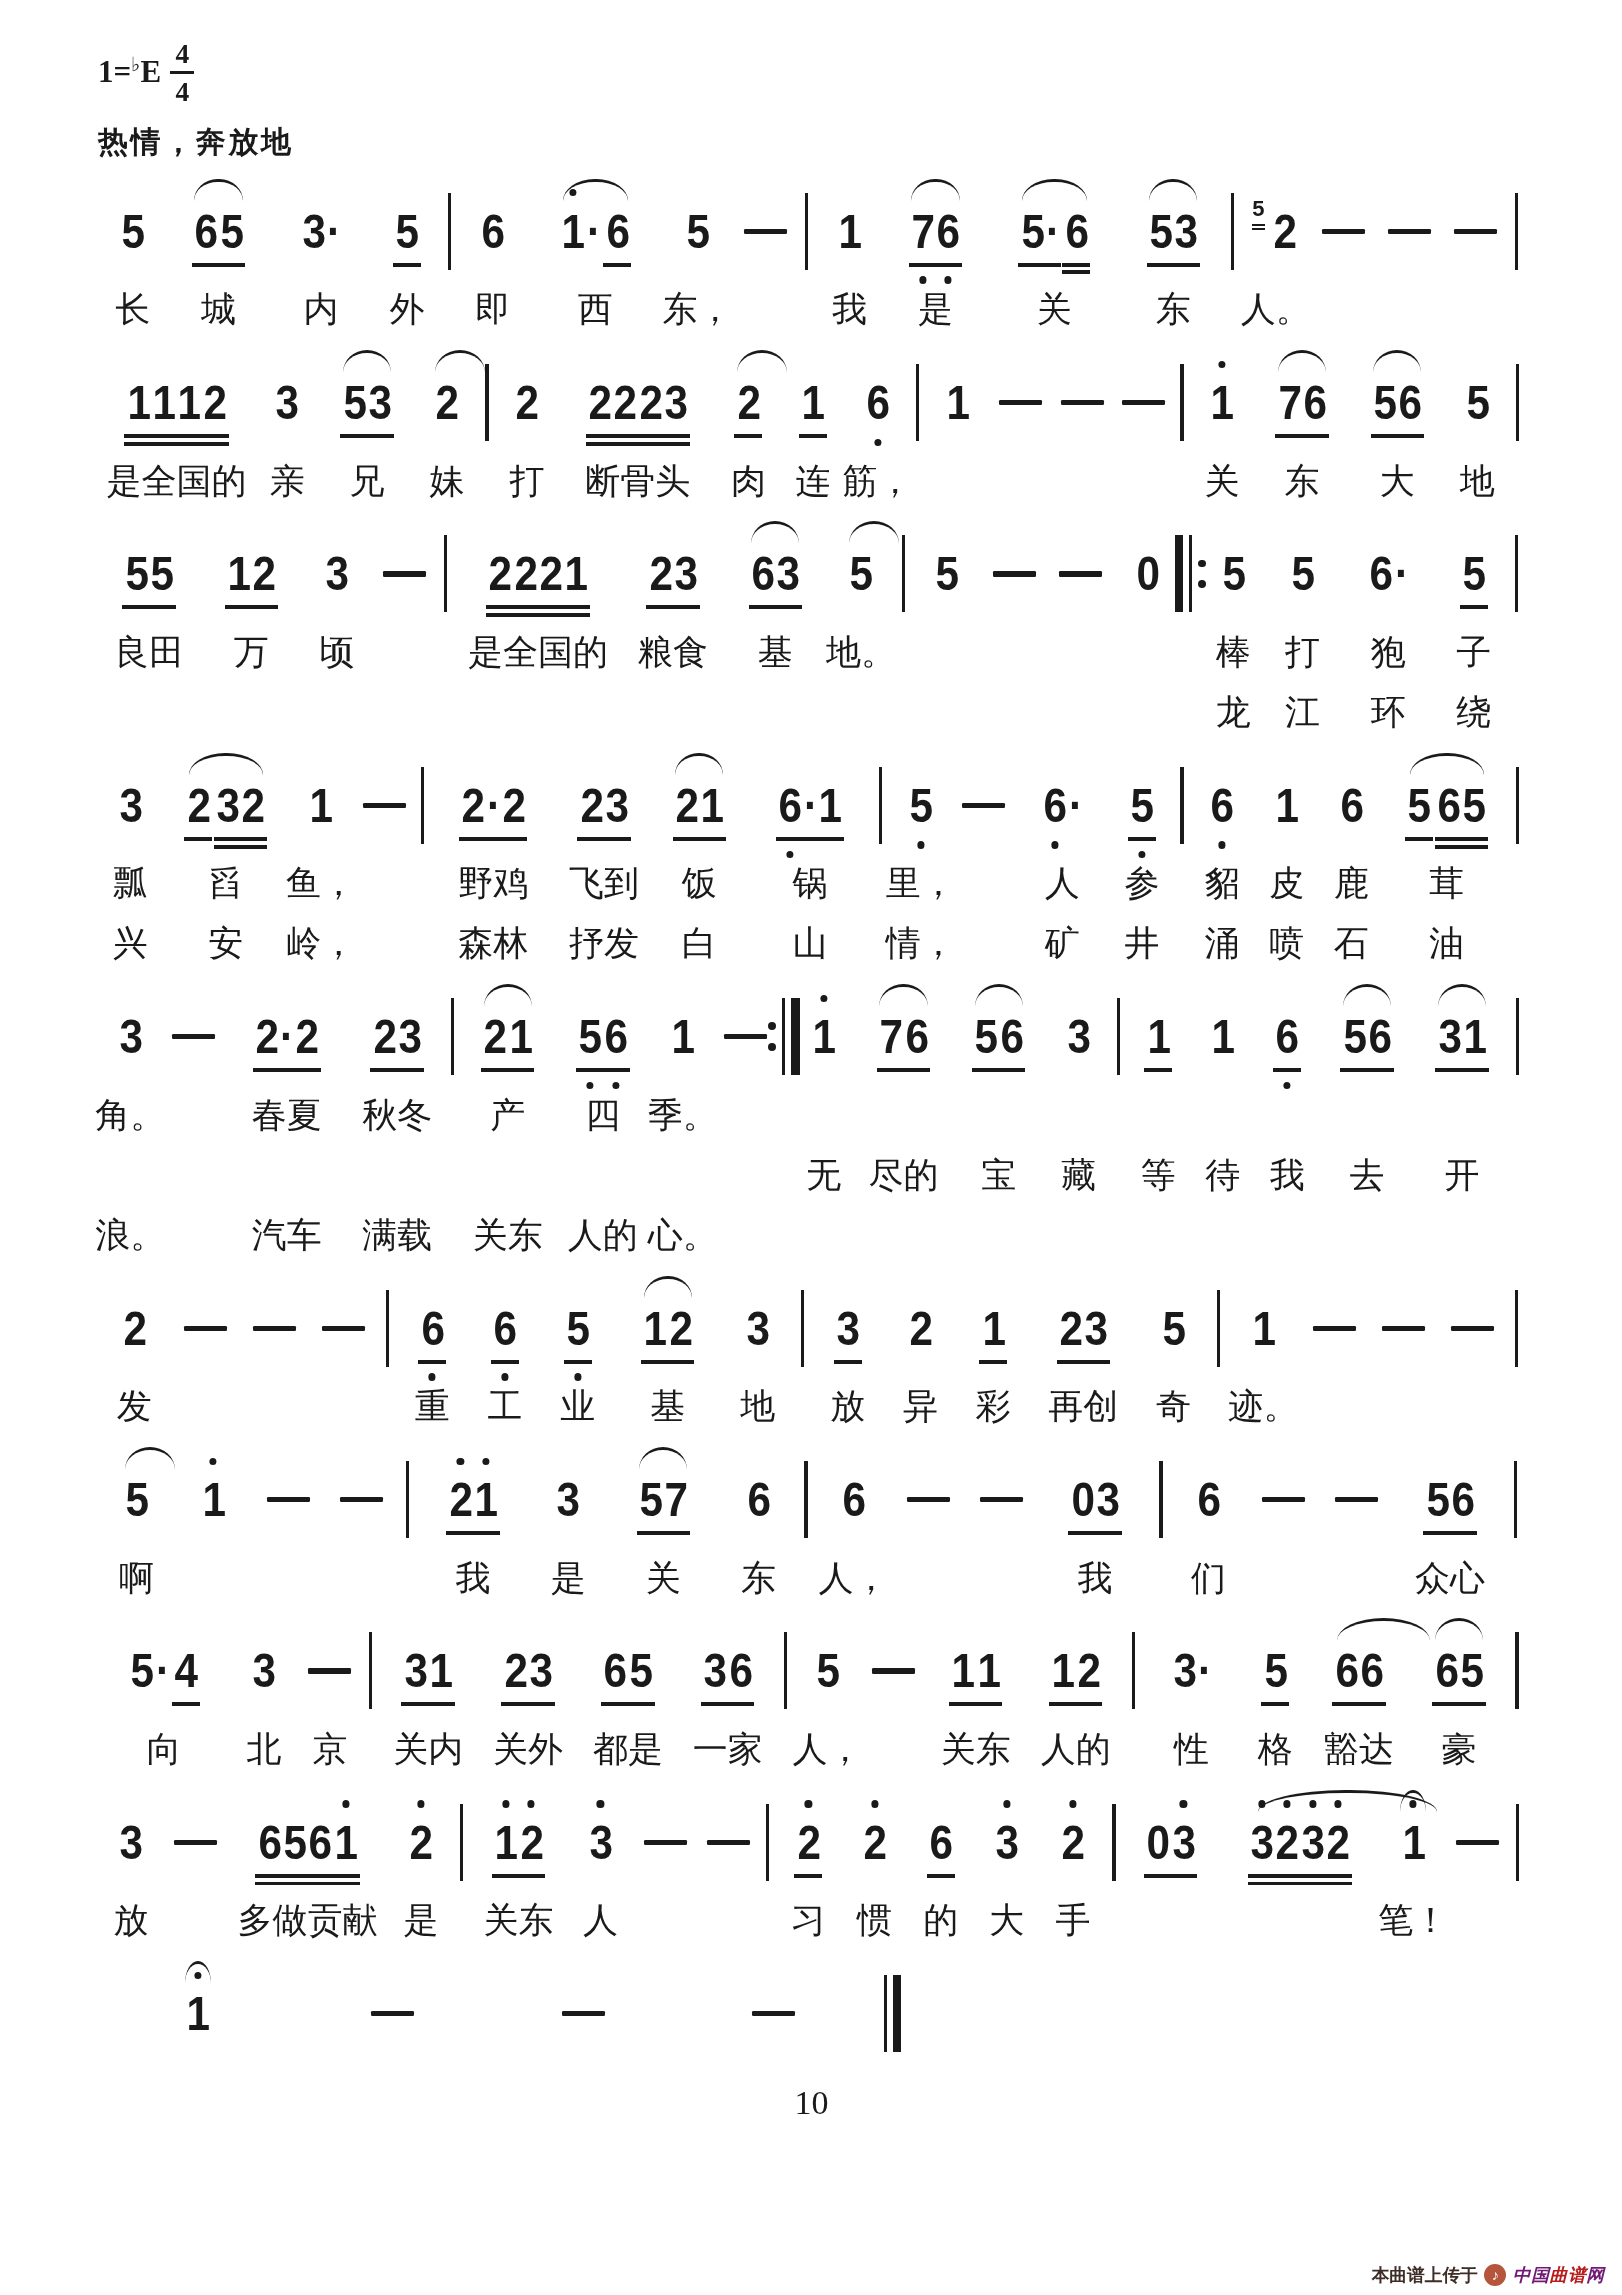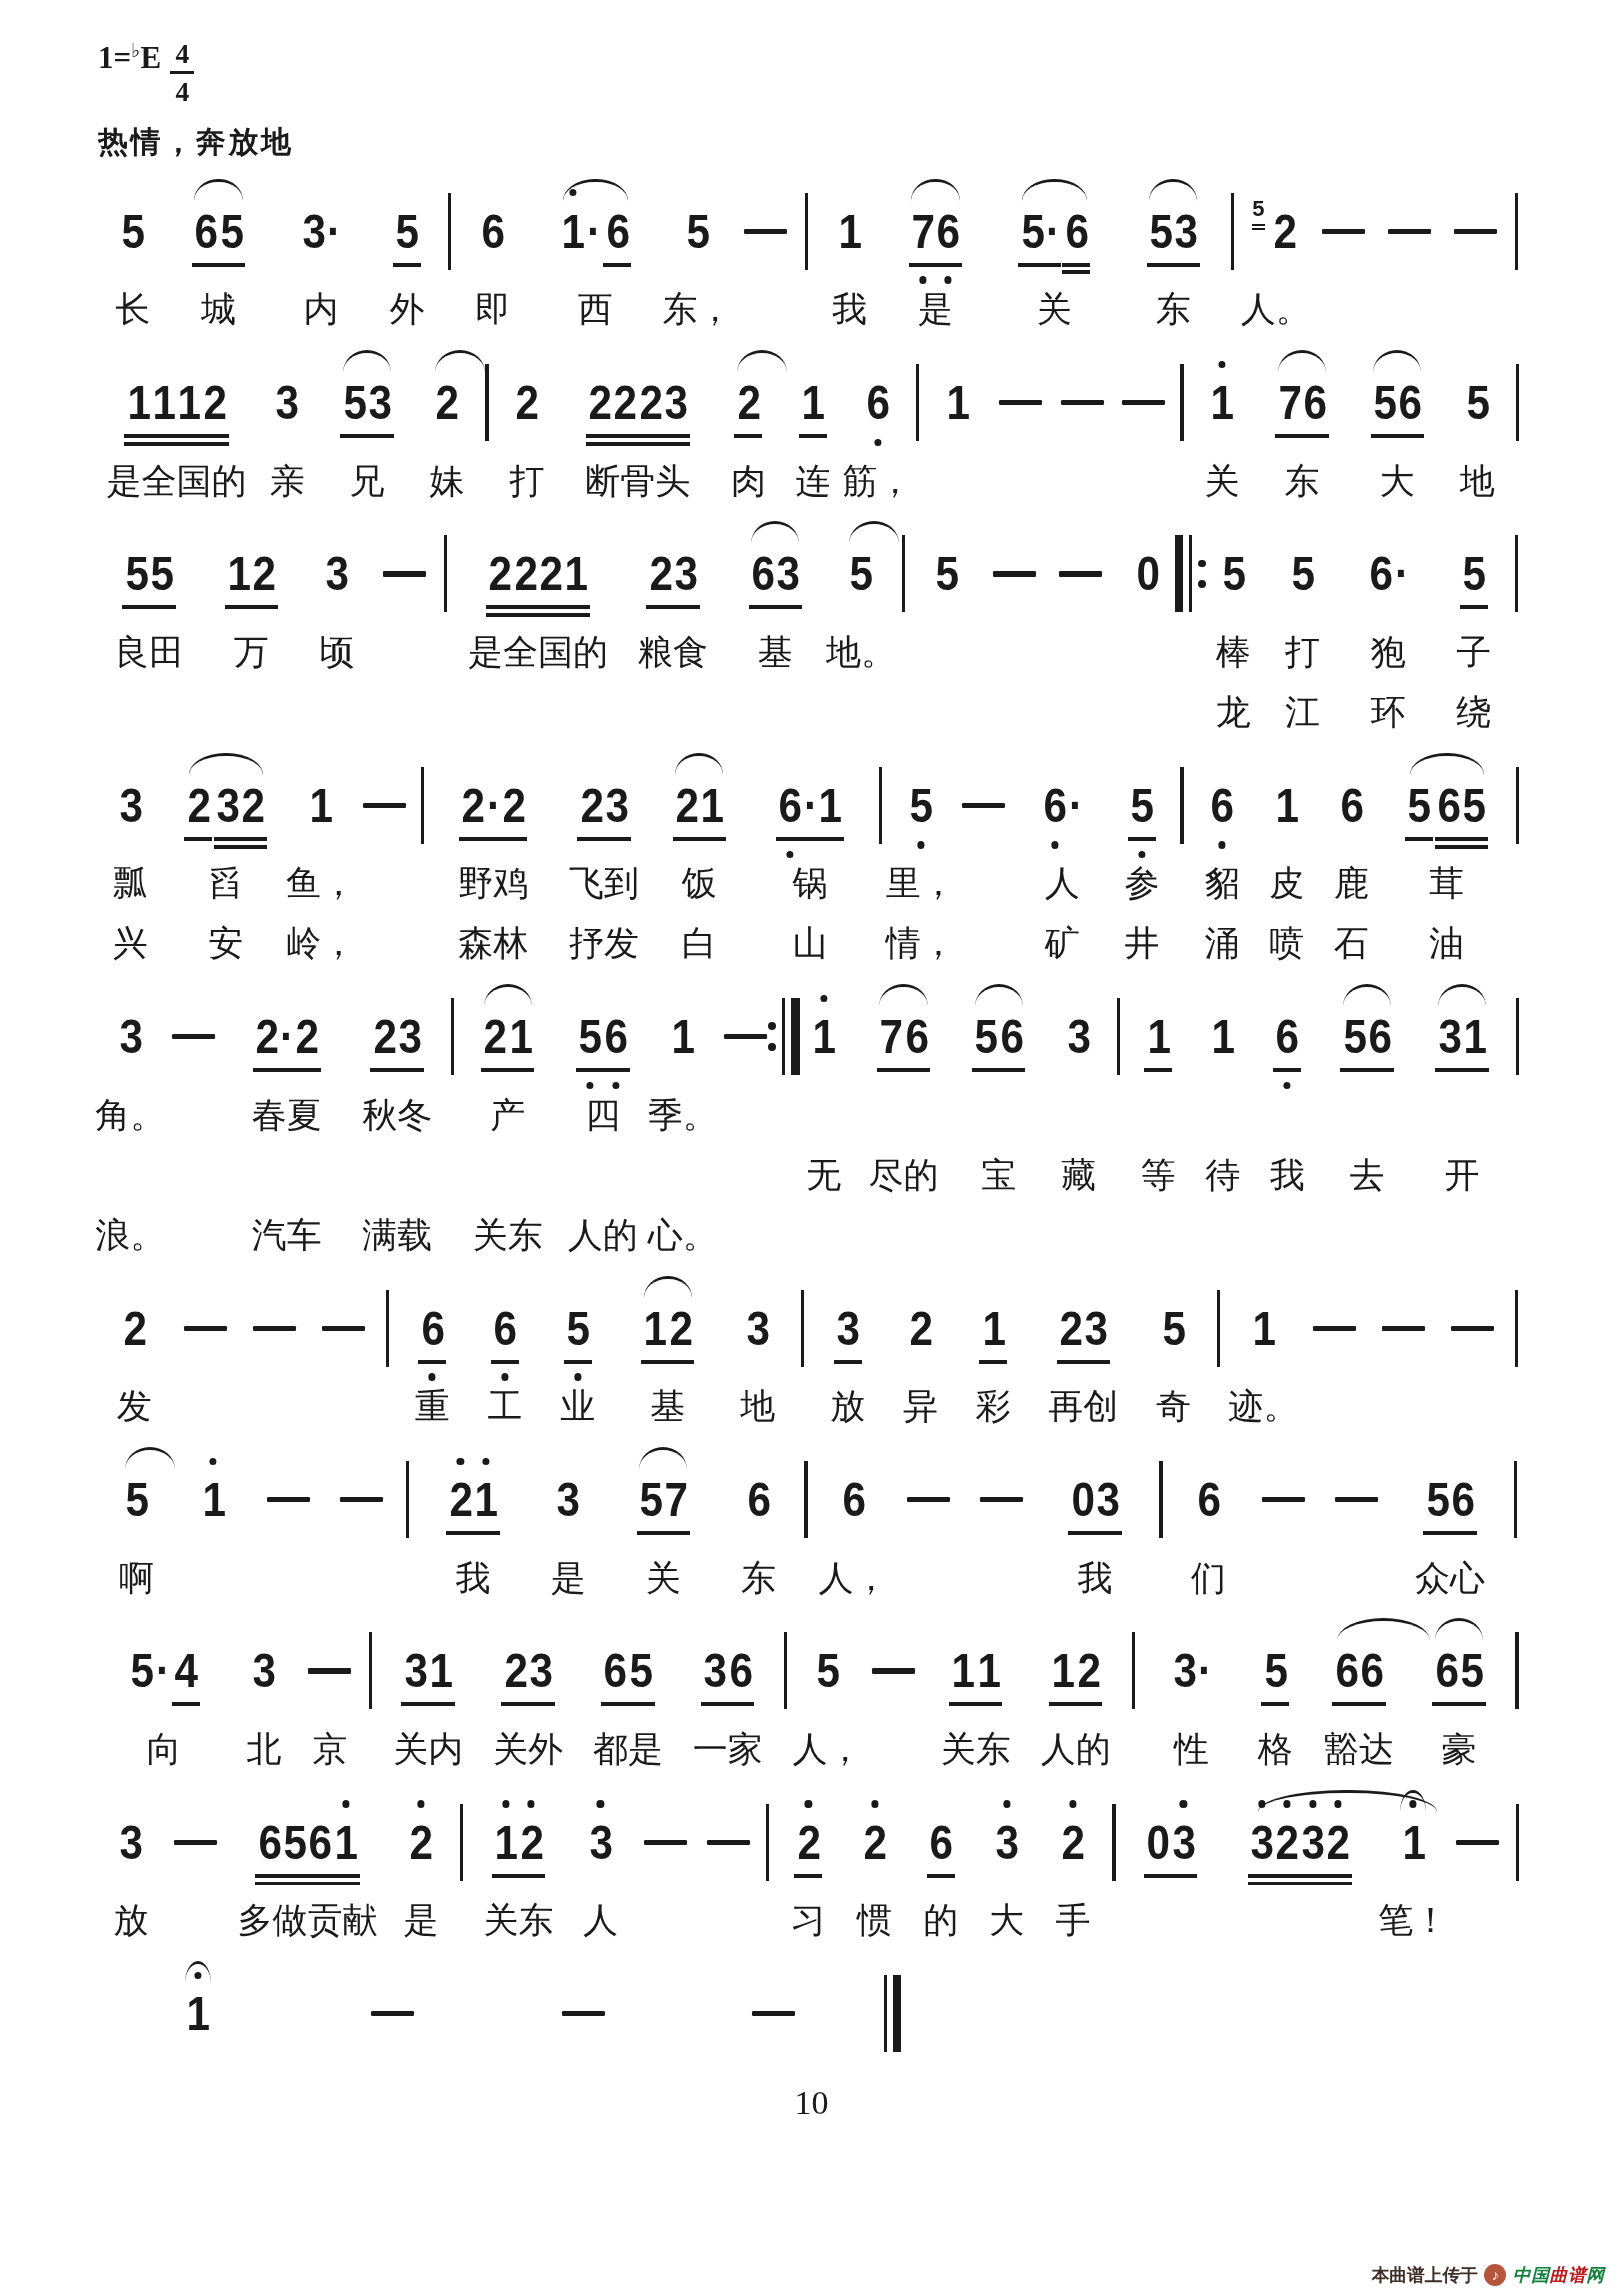--- a/index.html
+++ b/index.html
@@ -13,21 +13,21 @@
   .title{
     text-align:center;font-family:"Liberation Serif","DejaVu Serif",serif;
     font-weight:700;font-size:73px;letter-spacing:18.3px;margin:19.6px 0 6.5px 0;
   }
   .credits{
     position:absolute;top:124px;right:183px;
     font-family:"Liberation Serif","DejaVu Serif",serif;
     font-size:30px;line-height:1.75;white-space:pre;
   }
   .keyrow{
-    display:flex;align-items:flex-start;gap:9.2px;margin-top:2.6px;
+    display:flex;align-items:center;gap:9.2px;margin-top:2.6px;
     font-family:"Liberation Serif","DejaVu Serif",serif;
     font-size:31px;font-weight:700;
   }
   .keysig sup{font-size:19.6px;vertical-align:super;}
   .frac{display:inline-flex;flex-direction:column;align-items:center;line-height:1;font-size:27.5px;}
   .frac .num{border-bottom:3.3px solid #1a1a1a;padding:1.3px 5.2px 3.9px 5.2px;}
   .frac .den{padding-top:3.3px;}
   .tempo{
     margin-top:17px;font-family:"Liberation Serif","DejaVu Serif",serif;
     font-size:30px;font-weight:700;letter-spacing:2.6px;
@@ -74,21 +74,21 @@
   
   .pageno{text-align:center;font-size:34px;margin-top:22px;font-family:"Liberation Serif",serif;}
   .watermark{
     position:absolute;right:18.3px;bottom:7.9px;display:flex;align-items:center;gap:6.5px;
     font-size:17.7px;font-family:"Liberation Sans",sans-serif;
   }
   .wm-prefix{color:#3d2d26;font-weight:700;}
   .wm-logo{width:22px;height:22px;border-radius:50%;background:#b5553c;color:#fff;
            display:flex;align-items:center;justify-content:center;font-size:14.4px;}
   .wm-site{font-weight:700;font-style:italic;letter-spacing:0.7px;}
-  .wm-d{color:#15803d;font-style:italic;} .wm-r{color:#b91c1c;}
+  .wm-d{color:#701a75;font-style:italic;} .wm-r{color:#b91c1c;}
 </style>
 </head>
 <body>
 
 <div class="content">
 
 
 
   <div class="keyrow">
     <span class="keysig"><span>1=</span><sup>♭</sup><span>E</span></span>

